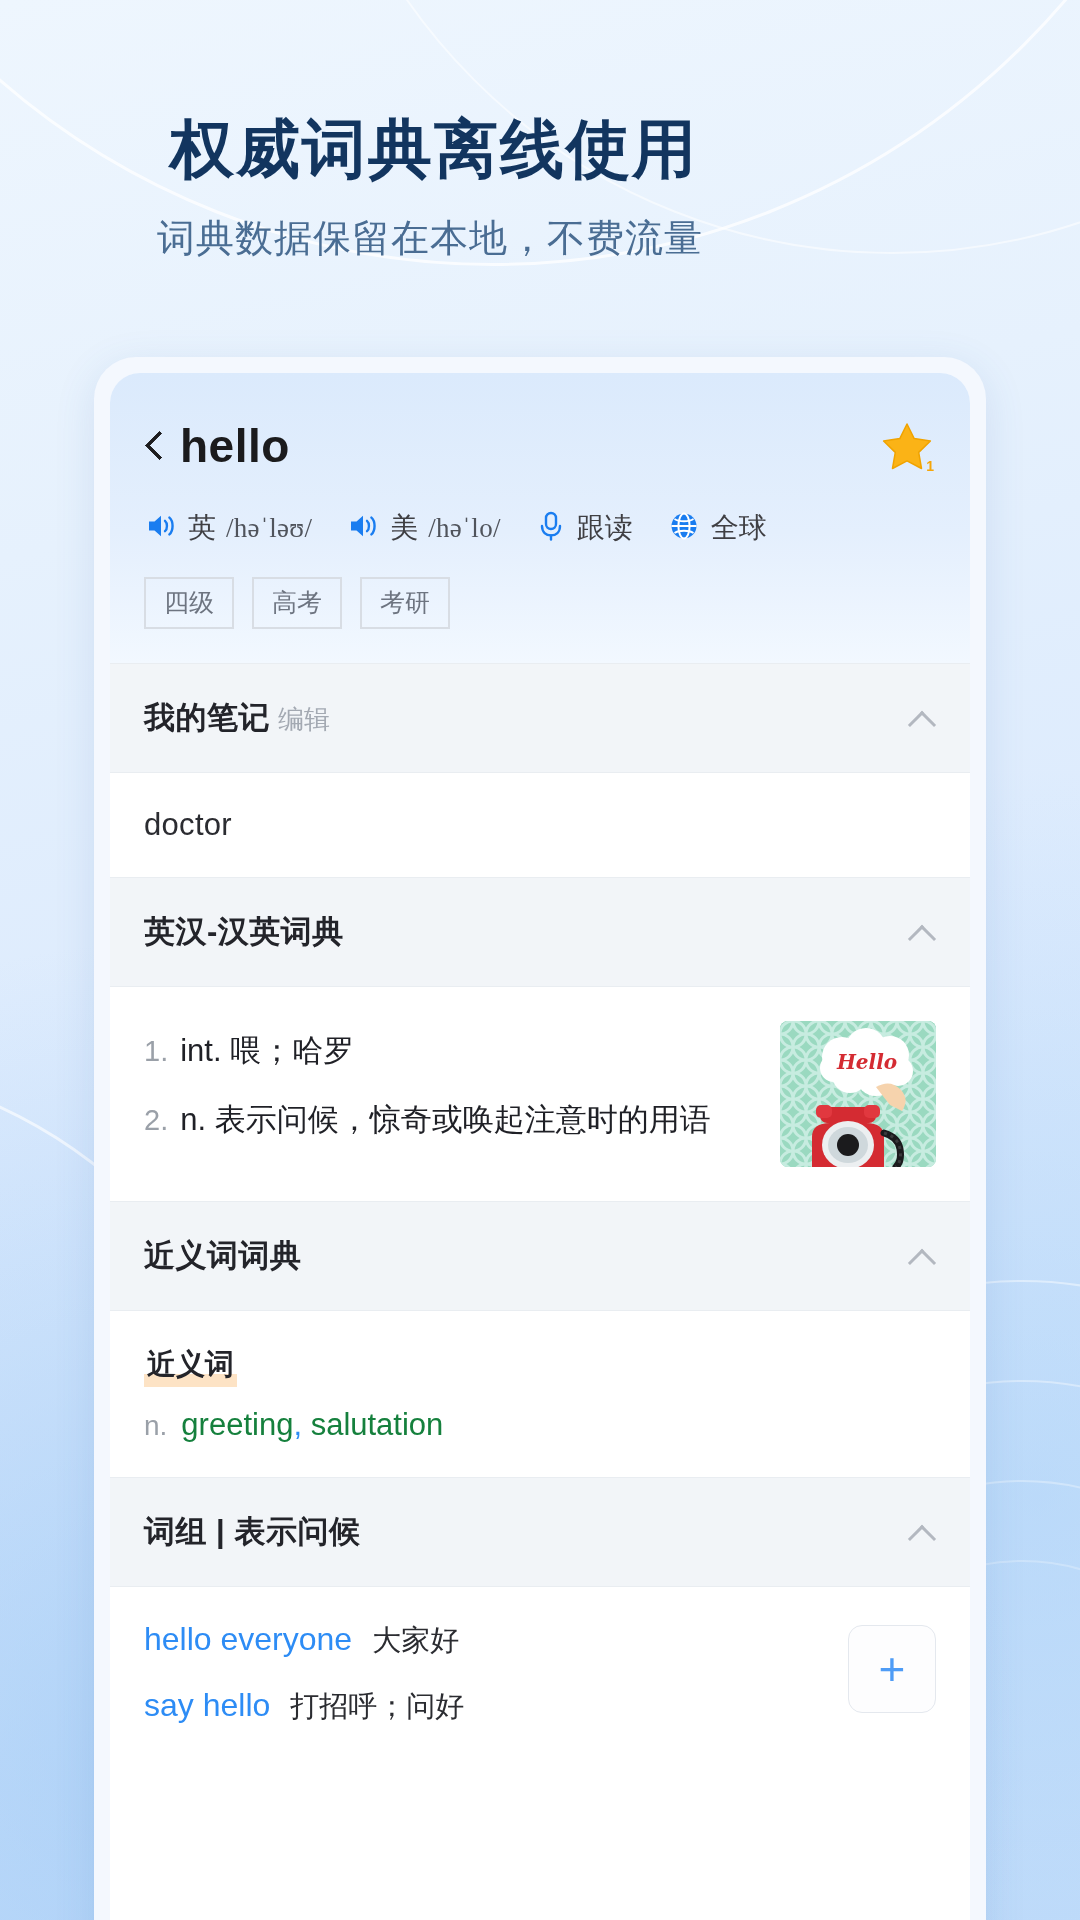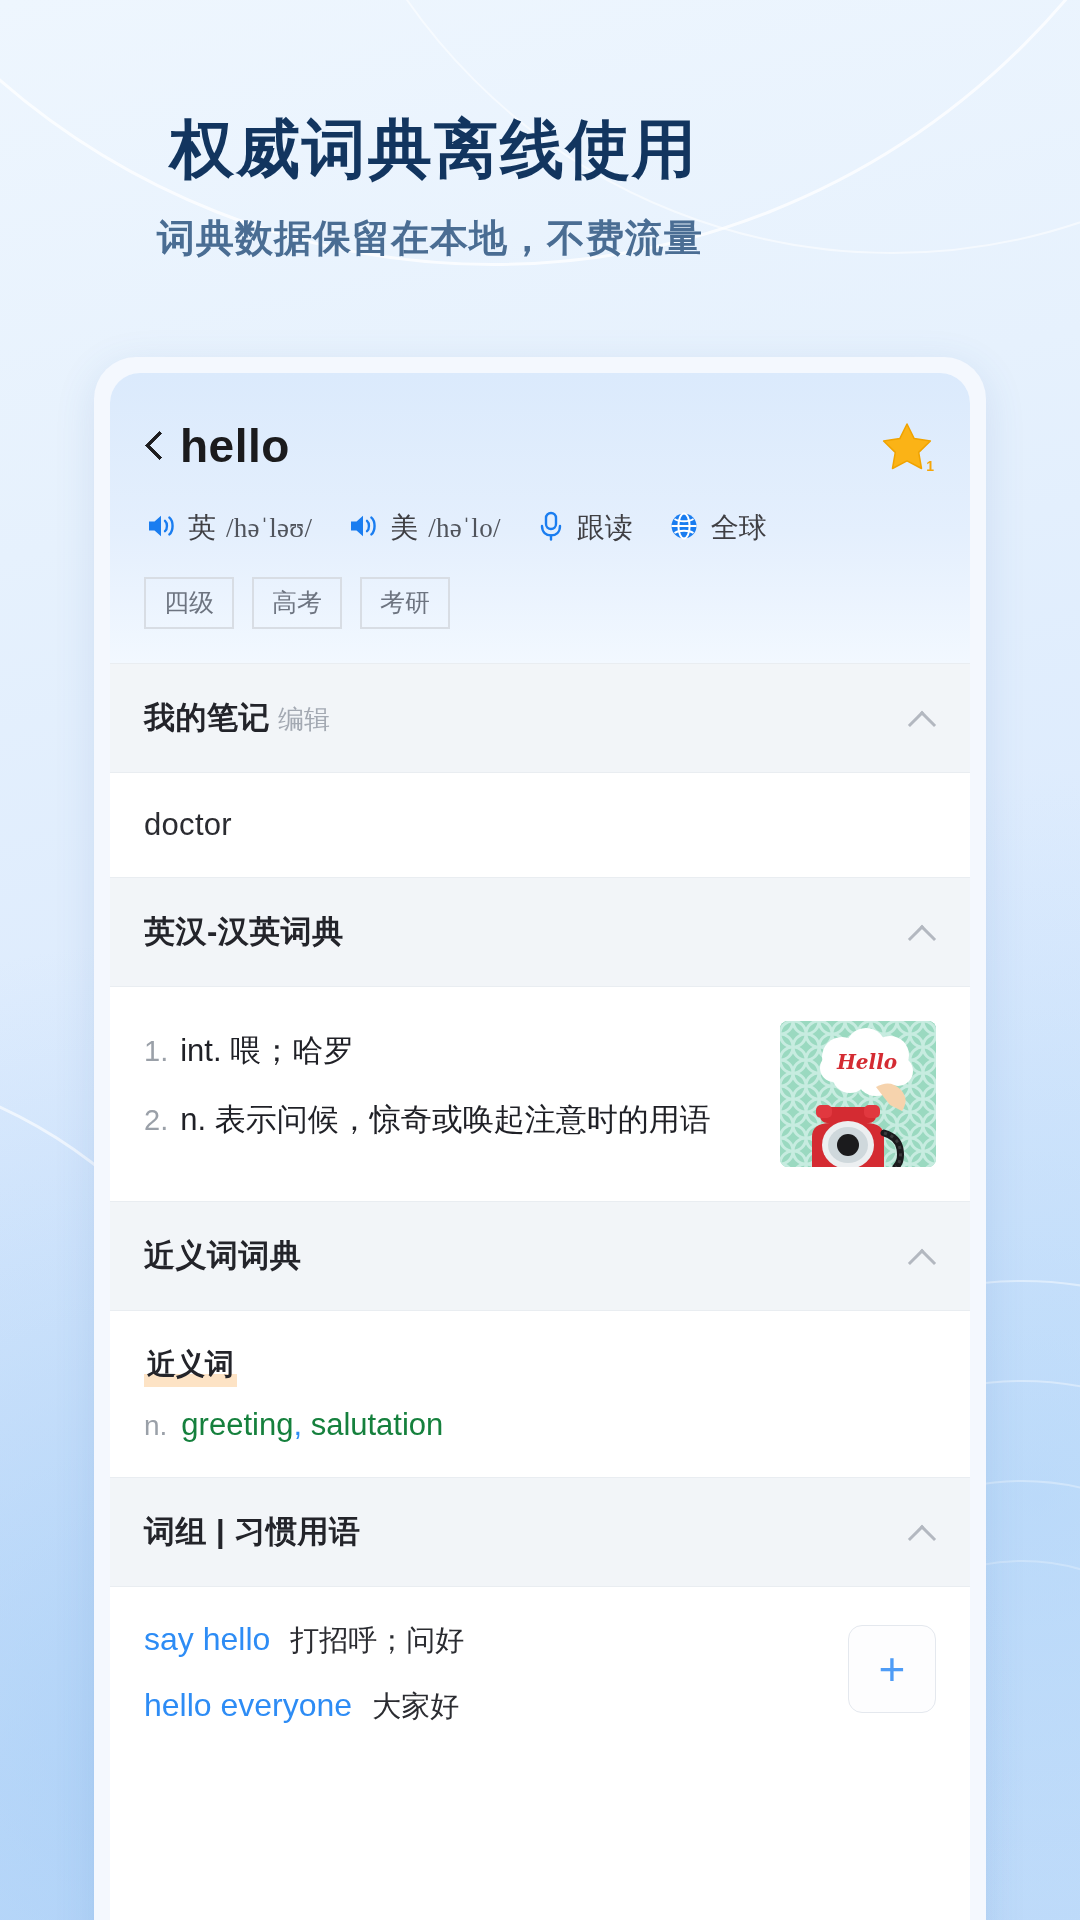--- a/index.html
+++ b/index.html
@@ -49,21 +49,21 @@
     line-height: 1.18;
     font-weight: 700;
     color: #12355f;
     letter-spacing: 2px;
     margin: 0;
   }
   .subhead {
     margin: 26px 8px 0 0;
     font-size: 38px;
     line-height: 1.3;
-    font-weight: 700;
+    font-weight: 400;
     color: #4a6d93;
     letter-spacing: 1px;
   }
 
   
   .phone {
     position: absolute;
     left: 94px;
     top: 357px;
     width: 892px;
@@ -515,34 +515,34 @@
           <span class="syn-pos">n.</span>
           <span>
             <span class="syn-words">greeting</span><span class="syn-sep">,</span>
             <span class="syn-words">salutation</span>
           </span>
         </div>
       </div>
 
       <div class="section-bar">
         <div class="section-bar-left">
-          <span class="section-title">词组 | 习惯用语</span>
+          <span class="section-title">词组 | 表示问候</span>
         </div>
         <span class="chev-up"></span>
       </div>
       <div class="phrase-block">
         <div class="phrase-list">
           <div class="phrase-row">
+            <span class="phrase-en">hello everyone</span>
+            <span class="phrase-cn">大家好</span>
+          </div>
+          <div class="phrase-row">
             <span class="phrase-en">say hello</span>
             <span class="phrase-cn">打招呼；问好</span>
           </div>
-          <div class="phrase-row">
-            <span class="phrase-en">hello everyone</span>
-            <span class="phrase-cn">大家好</span>
-          </div>
         </div>
         <div class="add-btn">
           <span>+</span>
         </div>
       </div>
 
     </div>
   </div>
 
 </div>

